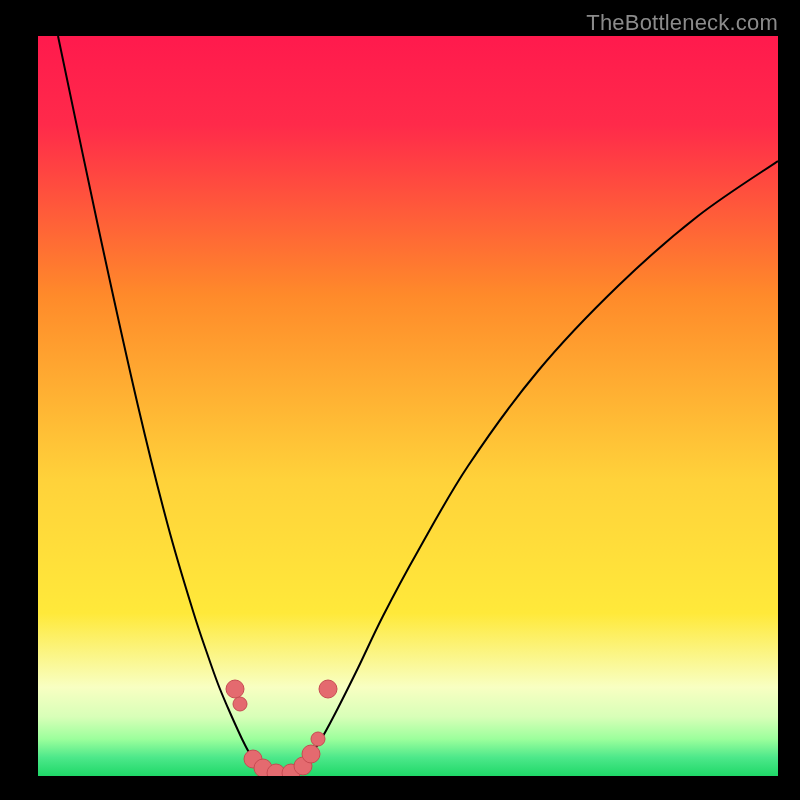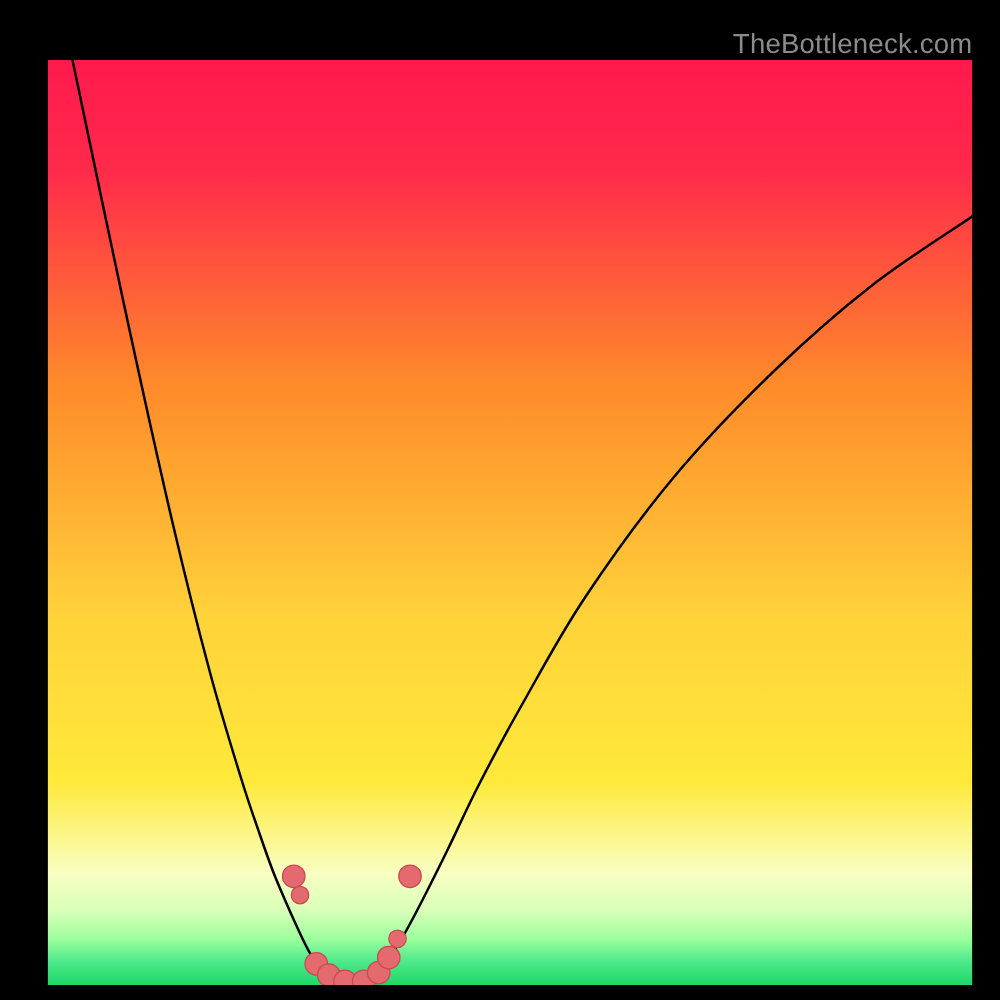--- a/index.html
+++ b/index.html
@@ -6,21 +6,21 @@
     margin: 0;
     padding: 0;
     width: 800px;
     height: 800px;
     background: #000;
     overflow: hidden;
   }
   .frame {
     position: absolute;
     left: 0;
-    top: 16px;
+    top: 4px;
     width: 800px;
     height: 564px;
     background: #000;
   }
   .plot-area {
     position: absolute;
     left: 38px;
     top: 32px;
     width: 740px;
     height: 740px;

